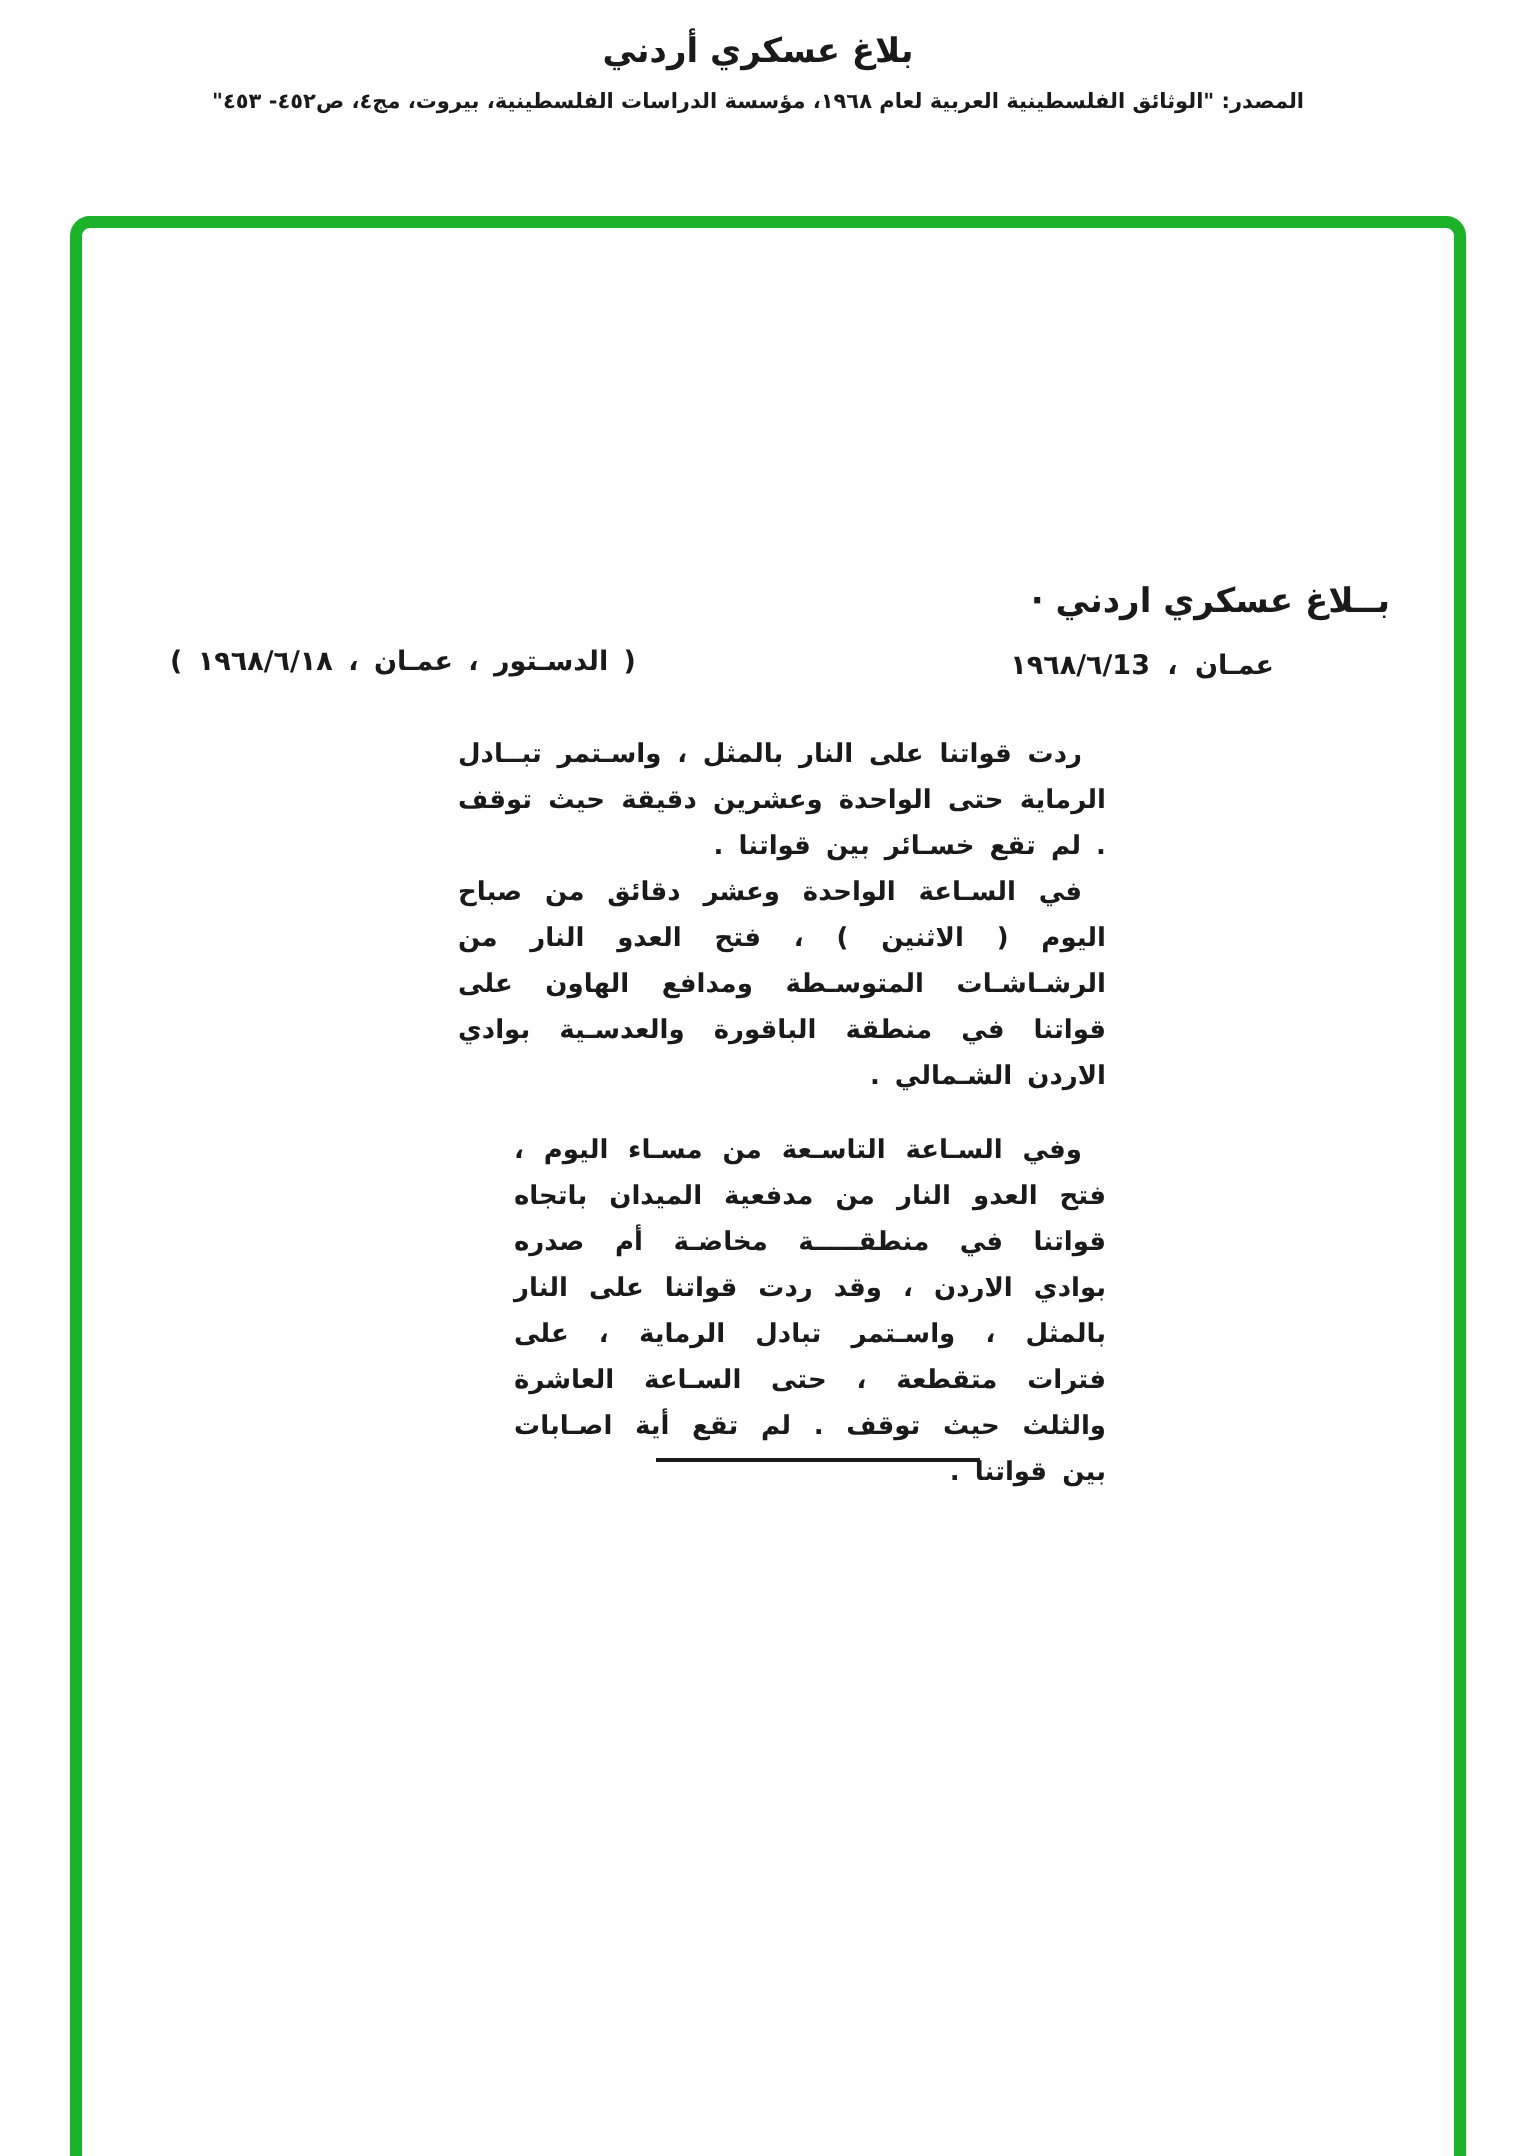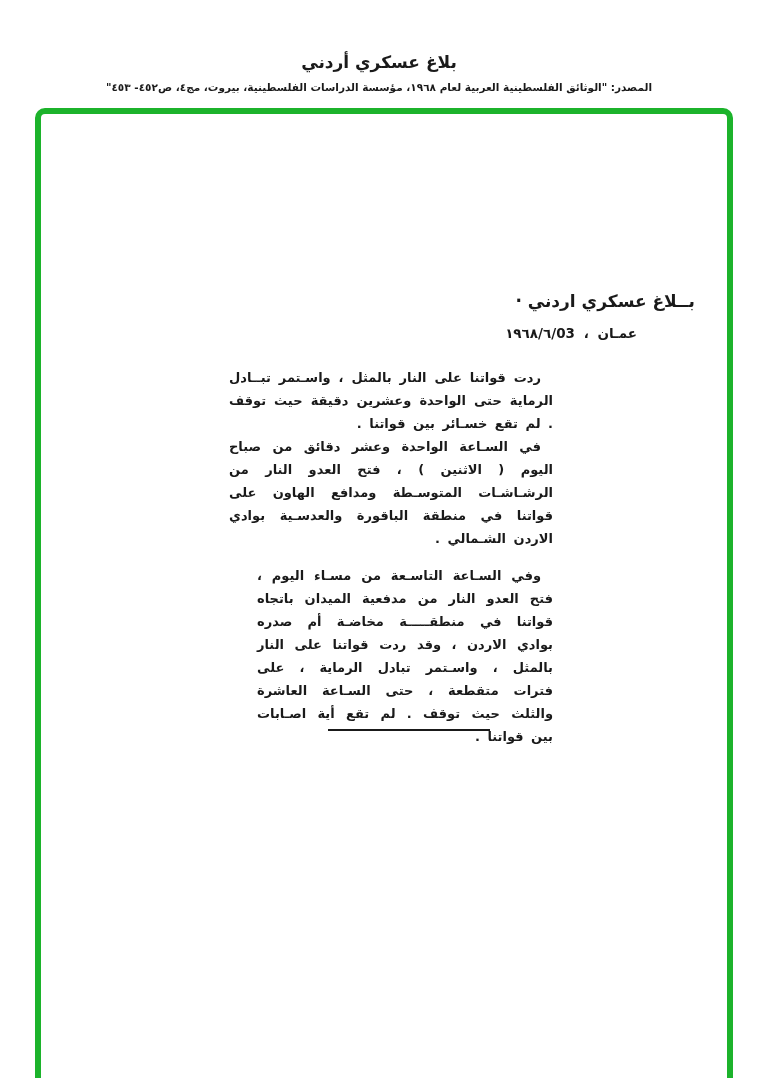--- a/index.html
+++ b/index.html
@@ -1,21 +1,21 @@
 <!DOCTYPE html>
 <html lang="ar"><head>
 <meta charset="utf-8">
 <style>
   html,body{margin:0;padding:0;}
   body{
     width:758px;height:1078px;position:relative;background:#ffffff;
     font-family:"DejaVu Sans",sans-serif;color:#1a1a1a;overflow:hidden;
   }
   .page-header{
-    position:absolute;top:16px;left:0;width:758px;text-align:center;direction:rtl;margin-top:36px;
+    position:absolute;top:16px;left:0;width:758px;text-align:center;direction:rtl;
   }
   .header-title{
     font-size:17px;font-weight:700;margin:0;letter-spacing:0.5px;
   }
   .source-line{
     font-size:10.5px;font-weight:700;margin:9px 0 0 0;letter-spacing:0px;
   }
   .document-frame{
     position:absolute;left:35px;top:108px;width:698px;height:1047px;
     border:6px solid #1cb32b;border-radius:10px;background:#ffffff;
@@ -49,21 +49,22 @@
 </head>
 <body>
 
 <header class="page-header">
   <h1 class="header-title">بلاغ عسكري أردني</h1>
   <p class="source-line">المصدر: "الوثائق الفلسطينية العربية لعام ١٩٦٨، مؤسسة الدراسات الفلسطينية، بيروت، مج٤، ص٤٥٢- ٤٥٣"</p>
 </header>
 
 <div class="document-frame">
   <div class="doc-title">بــلاغ عسكري اردني ·</div>
-  <div class="dateline-place-date">عمـان ، ١٩٦٨/٦/03</div>
+  <div class="dateline-place-date">عمـان ، ١٩٦٨/٦/13</div>
+  <div class="dateline-newspaper">( الدسـتور ، عمـان ، ١٩٦٨/٦/١٨ )</div>
 
   <div class="body-text">
     <p>ردت قواتنا على النار بالمثل ، واسـتمر تبــادل الرماية حتى الواحدة وعشرين دقيقة حيث توقف . لم تقع خسـائر بين قواتنا .</p>
     <p>في السـاعة الواحدة وعشر دقائق من صباح اليوم ( الاثنين ) ، فتح العدو النار من الرشـاشـات المتوسـطة ومدافع الهاون على قواتنا في منطقة الباقورة والعدسـية بوادي الاردن الشـمالي .</p>
     <p class="spaced">وفي السـاعة التاسـعة من مسـاء اليوم ، فتح العدو النار من مدفعية الميدان باتجاه قواتنا في منطقـــــة مخاضـة أم صدره بوادي الاردن ، وقد ردت قواتنا على النار بالمثل ، واسـتمر تبادل الرماية ، على فترات متقطعة ، حتى السـاعة العاشرة والثلث حيث توقف . لم تقع أية اصـابات بين قواتنا .</p>
   </div>
 
   <div class="signature-divider"></div>
 </div>
 

